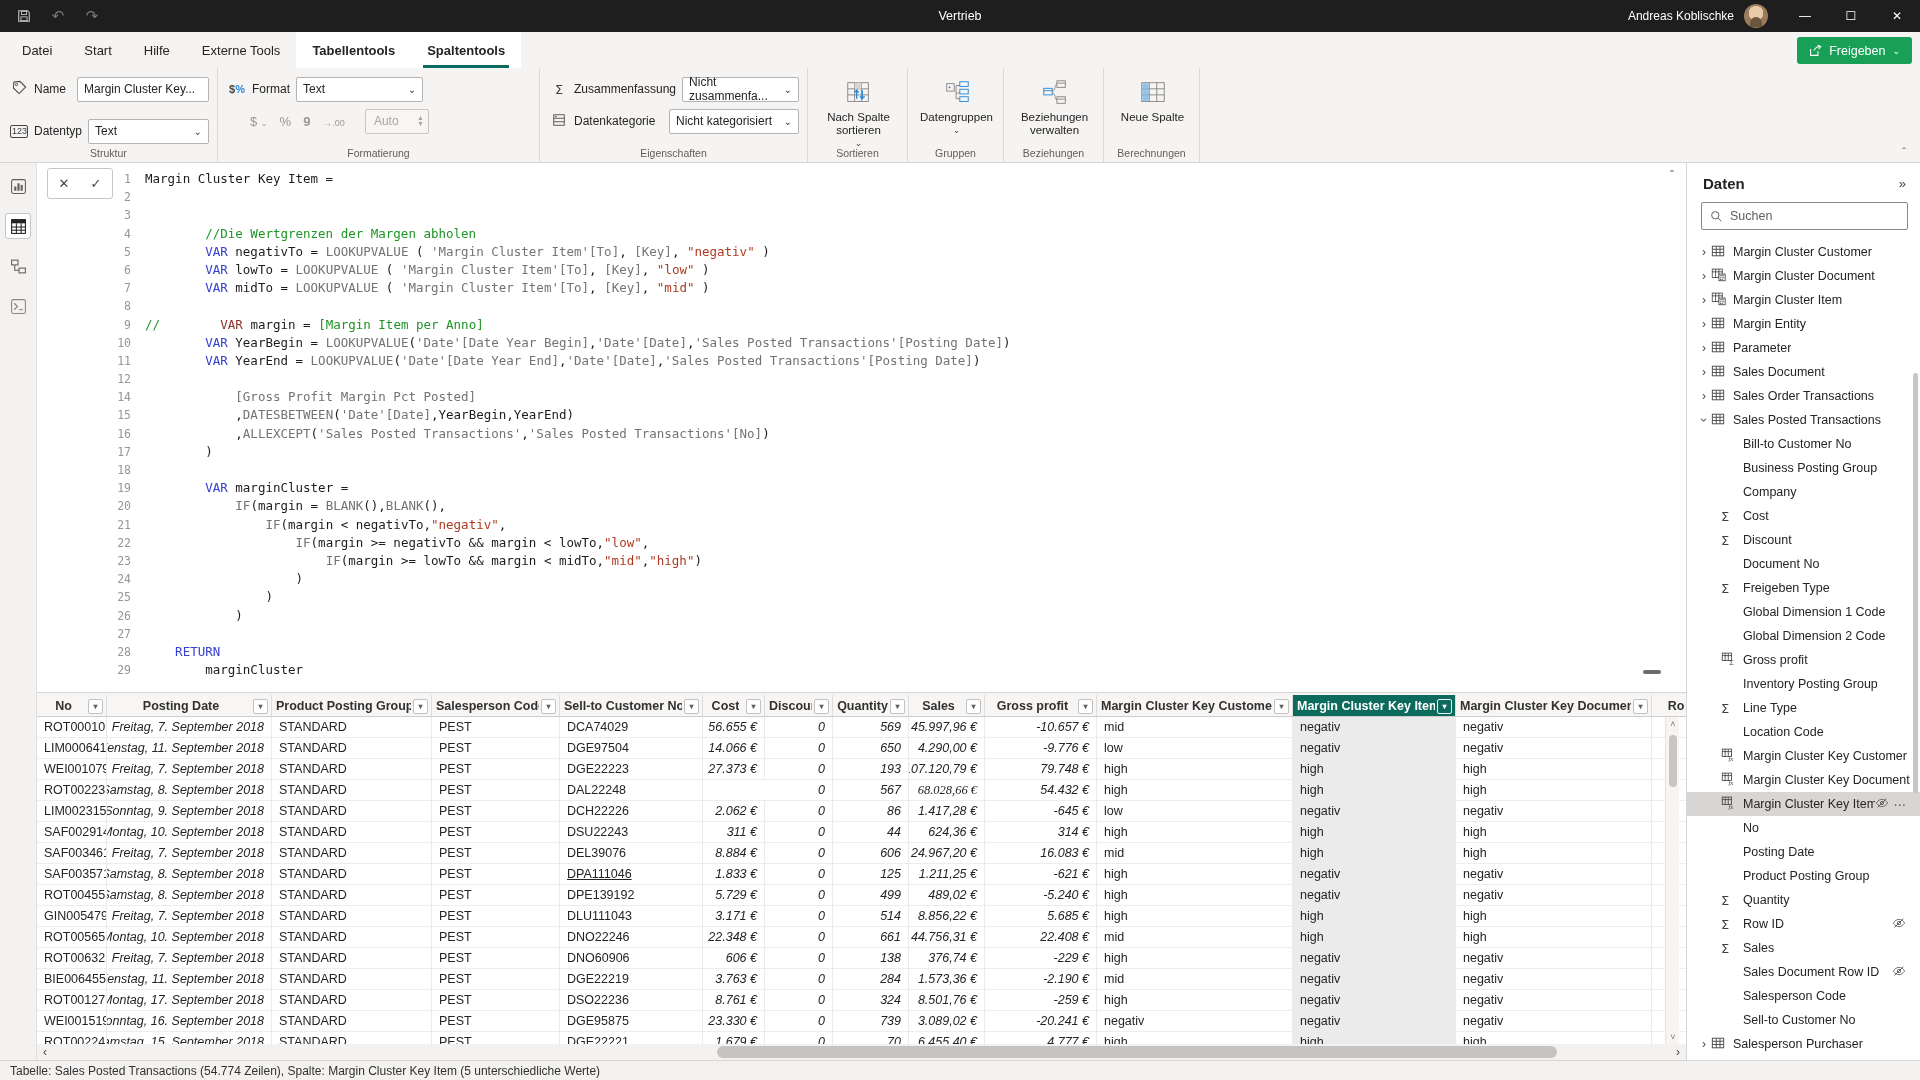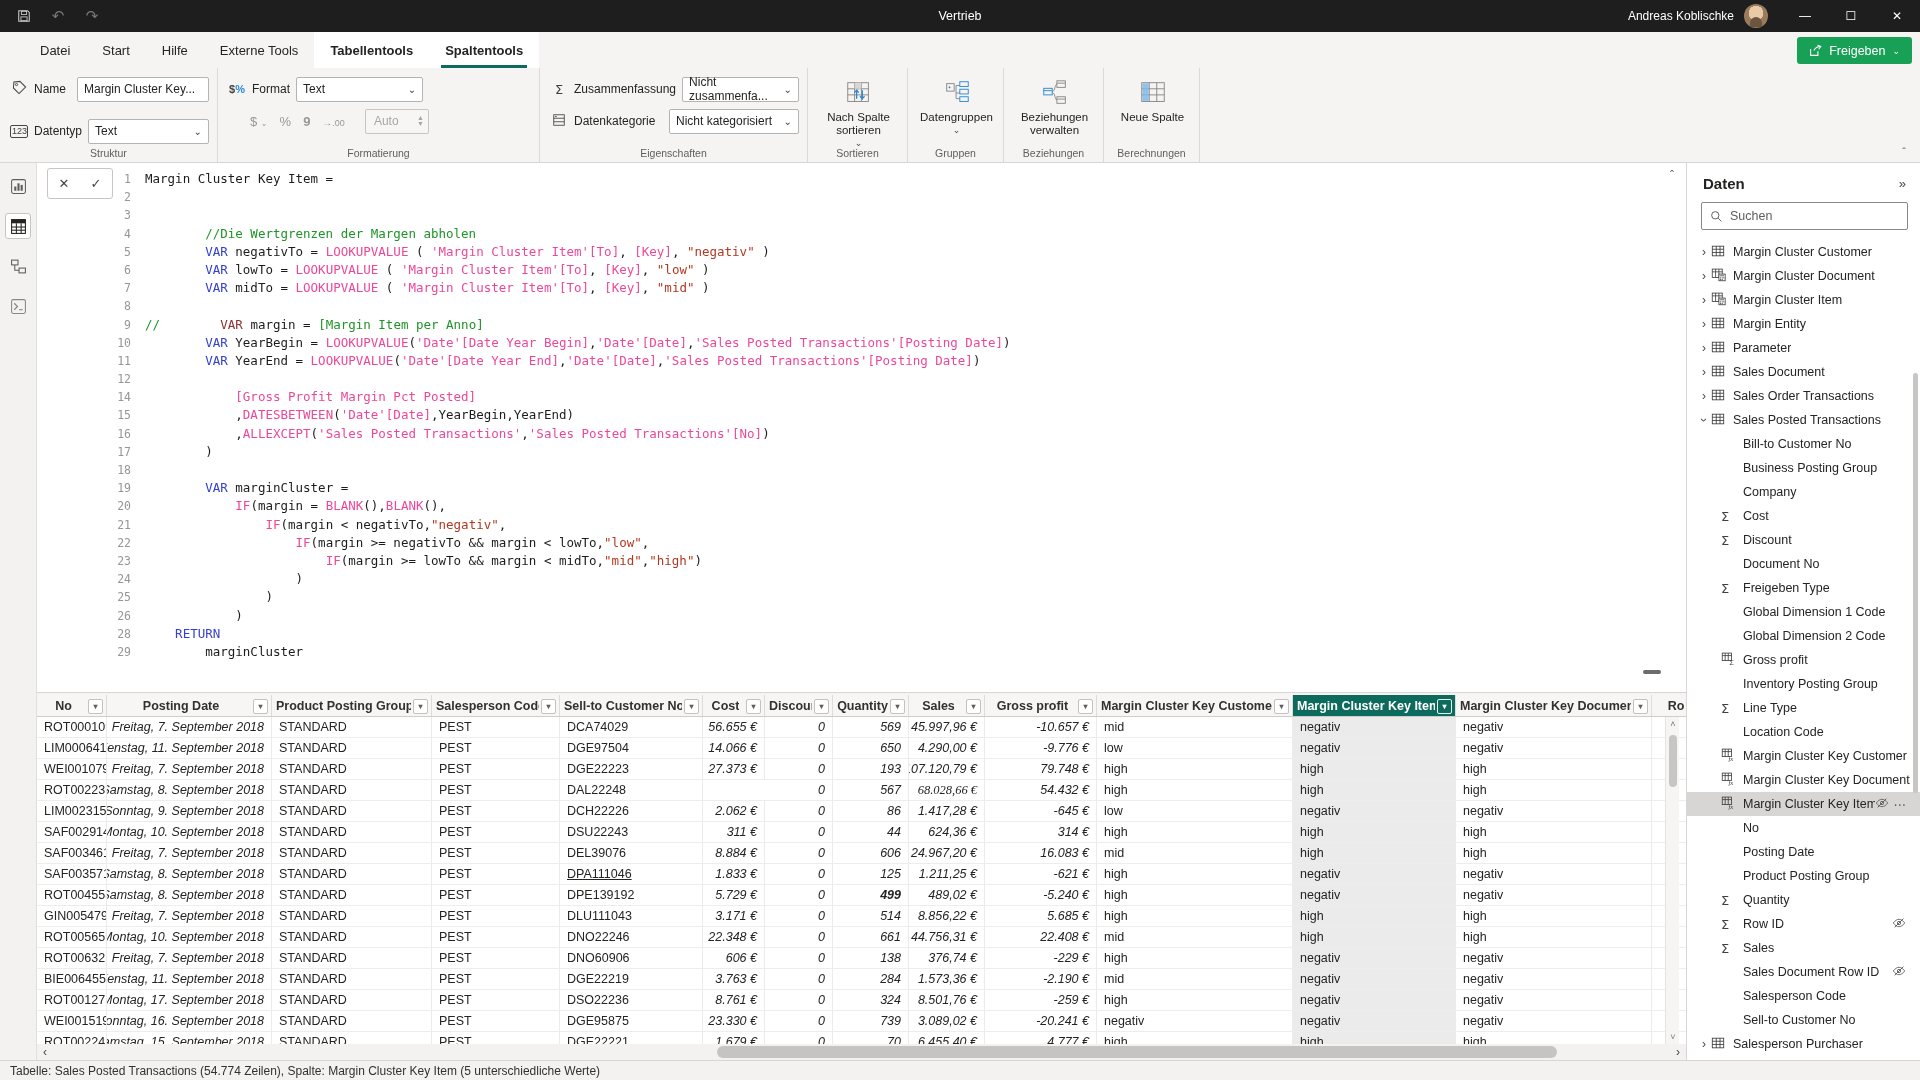--- a/index.html
+++ b/index.html
@@ -53,21 +53,21 @@
   .railbtn { width:26px; height:26px; border-radius:3px; display:flex; align-items:center; justify-content:center; }
   .railbtn.active { background:#fff; border:1px solid #c8c6c4; }
 
   
   .editor { position:absolute; left:37px; top:163px; width:1649px; height:530px; background:#fff; border-bottom:1px solid #d8d6d4; overflow:hidden; }
   .ed-actions { position:absolute; left:10px; top:5px; width:66px; height:31px; background:#fff; border:1px solid #c8c6c4; border-radius:3px; display:flex; z-index:3; }
   .ed-actions .abtn { flex:1; display:flex; align-items:center; justify-content:center; color:#484644; font-size:13px; }
   .codelines { position:absolute; left:0; top:7px; right:0; }
   .codeline { display:flex; height:18.2px; line-height:18.2px; font-family:"DejaVu Sans Mono","Liberation Mono",monospace; font-size:12.5px; white-space:pre; }
   .codeline .ln { width:108px; flex:none; text-align:right; padding-right:14px; color:#989694; font-size:11.5px; font-family:"DejaVu Sans Mono",monospace; }
-  .sp { color:#1c1c1c; } .sk { color:#3540d0; } .sf { color:#ec4899; } .ss { color:#b03a21; } .sc { color:#1f9428; } .sm { color:#8c3030; }
+  .sp { color:#1c1c1c; } .sk { color:#3540d0; } .sf { color:#737373; } .ss { color:#b03a21; } .sc { color:#1f9428; } .sm { color:#8c3030; }
   .ed-collapse { position:absolute; right:12px; top:6px; color:#605e5c; font-size:12px; z-index:3; }
   .ed-scrollthumb { position:absolute; right:25px; bottom:18px; width:18px; height:4px; background:#6e6c6a; border-radius:2px; z-index:3; }
 
   
   .grid-header { position:absolute; left:37px; top:695px; width:1649px; height:22px; display:flex; overflow:hidden; background:#f5f4f3; border-bottom:1px solid #cfcdcb; }
   .hcell { flex:none; position:relative; border-right:1px solid #dedcda; display:flex; align-items:center; justify-content:center; font-size:12.5px; font-weight:700; color:#323130; background:#f7f6f5; padding:0 20px 0 4px; }
   .hcell .hlabel { overflow:hidden; white-space:nowrap; }
   .filterbox { position:absolute; right:3px; top:3.5px; width:15px; height:15px; border:1px solid #c4c2c0; background:#fff; border-radius:2px; display:flex; align-items:center; justify-content:center; font-size:8px; color:#605e5c; }
   .hcell.sel { background:#0d6b5e; color:#fff; }
   .hcell.sel .filterbox { background:#0d6b5e; border-color:#e8f1ef; color:#fff; }
@@ -132,21 +132,21 @@
     <div class="tb-right">
       <span class="tb-user">Andreas Koblischke</span>
       <span class="avatar"></span>
       <span class="winbtn">—</span>
       <span class="winbtn">☐</span>
       <span class="winbtn">✕</span>
     </div>
   </div>
 
   <div class="tabrow">
-    <div id="tabs" style="display:flex;align-items:stretch;padding-left:24px;">
+    <div id="tabs" style="display:flex;align-items:stretch;padding-left:6px;">
         <div class="tab">Datei</div>
         <div class="tab">Start</div>
         <div class="tab">Hilfe</div>
         <div class="tab">Externe Tools</div>
         <div class="tab ctx">Tabellentools</div>
         <div class="tab ctx active">Spaltentools</div>
       </div>
     <div class="share-btn">
       <svg width="13" height="13" viewBox="0 0 16 16">
           <path d="M2 6v8h9V9" fill="none" stroke="#fff" stroke-width="1.3"></path>
@@ -364,20 +364,21 @@
         <div class="codeline"><span class="ln">17</span><span><span class="sp">        )</span></span></div>
         <div class="codeline"><span class="ln">18</span><span></span></div>
         <div class="codeline"><span class="ln">19</span><span><span class="sp">        </span><span class="sk">VAR</span><span class="sp"> marginCluster =</span></span></div>
         <div class="codeline"><span class="ln">20</span><span><span class="sp">            </span><span class="sf">IF</span><span class="sp">(margin = </span><span class="sf">BLANK</span><span class="sp">(),</span><span class="sf">BLANK</span><span class="sp">(),</span></span></div>
         <div class="codeline"><span class="ln">21</span><span><span class="sp">                </span><span class="sf">IF</span><span class="sp">(margin &lt; negativTo,</span><span class="ss">"negativ"</span><span class="sp">,</span></span></div>
         <div class="codeline"><span class="ln">22</span><span><span class="sp">                    </span><span class="sf">IF</span><span class="sp">(margin &gt;= negativTo &amp;&amp; margin &lt; lowTo,</span><span class="ss">"low"</span><span class="sp">,</span></span></div>
         <div class="codeline"><span class="ln">23</span><span><span class="sp">                        </span><span class="sf">IF</span><span class="sp">(margin &gt;= lowTo &amp;&amp; margin &lt; midTo,</span><span class="ss">"mid"</span><span class="sp">,</span><span class="ss">"high"</span><span class="sp">)</span></span></div>
         <div class="codeline"><span class="ln">24</span><span><span class="sp">                    )</span></span></div>
         <div class="codeline"><span class="ln">25</span><span><span class="sp">                )</span></span></div>
         <div class="codeline"><span class="ln">26</span><span><span class="sp">            )</span></span></div>
+        <div class="codeline"><span class="ln">27</span><span></span></div>
         <div class="codeline"><span class="ln">28</span><span><span class="sp">    </span><span class="sk">RETURN</span></span></div>
         <div class="codeline"><span class="ln">29</span><span><span class="sp">        marginCluster</span></span></div>
       </div>
     <div class="ed-scrollthumb"></div>
   </div>
 
   <div class="grid-header" id="gridheader">
       <div class="hcell" style="width: 70px;">
         <span class="hlabel">No</span>
         <span class="filterbox">▾</span>
@@ -564,21 +565,21 @@
         <div class="gcell" style="width: 65px;"></div>
       </div>
       <div class="grow">
         <div class="gcell" style="width: 70px;">ROT004558</div>
         <div class="gcell right it" style="width: 165px;">Samstag, 8. September 2018</div>
         <div class="gcell" style="width: 160px;">STANDARD</div>
         <div class="gcell" style="width: 128px;">PEST</div>
         <div class="gcell" style="width: 143px;">DPE139192</div>
         <div class="gcell right it" style="width: 62px;">5.729 €</div>
         <div class="gcell right it" style="width: 68px;">0</div>
-        <div class="gcell right it" style="width: 76px; font-weight: bold;">499</div>
+        <div class="gcell right it" style="width: 76px;">499</div>
         <div class="gcell right it" style="width: 76px;">489,02 €</div>
         <div class="gcell right it" style="width: 112px;">-5.240 €</div>
         <div class="gcell" style="width: 196px;">high</div>
         <div class="gcell selcol" style="width: 163px;">negativ</div>
         <div class="gcell" style="width: 196px;">negativ</div>
         <div class="gcell" style="width: 65px;"></div>
       </div>
       <div class="grow">
         <div class="gcell" style="width: 70px;">GIN005479</div>
         <div class="gcell right it" style="width: 165px;">Freitag, 7. September 2018</div>

